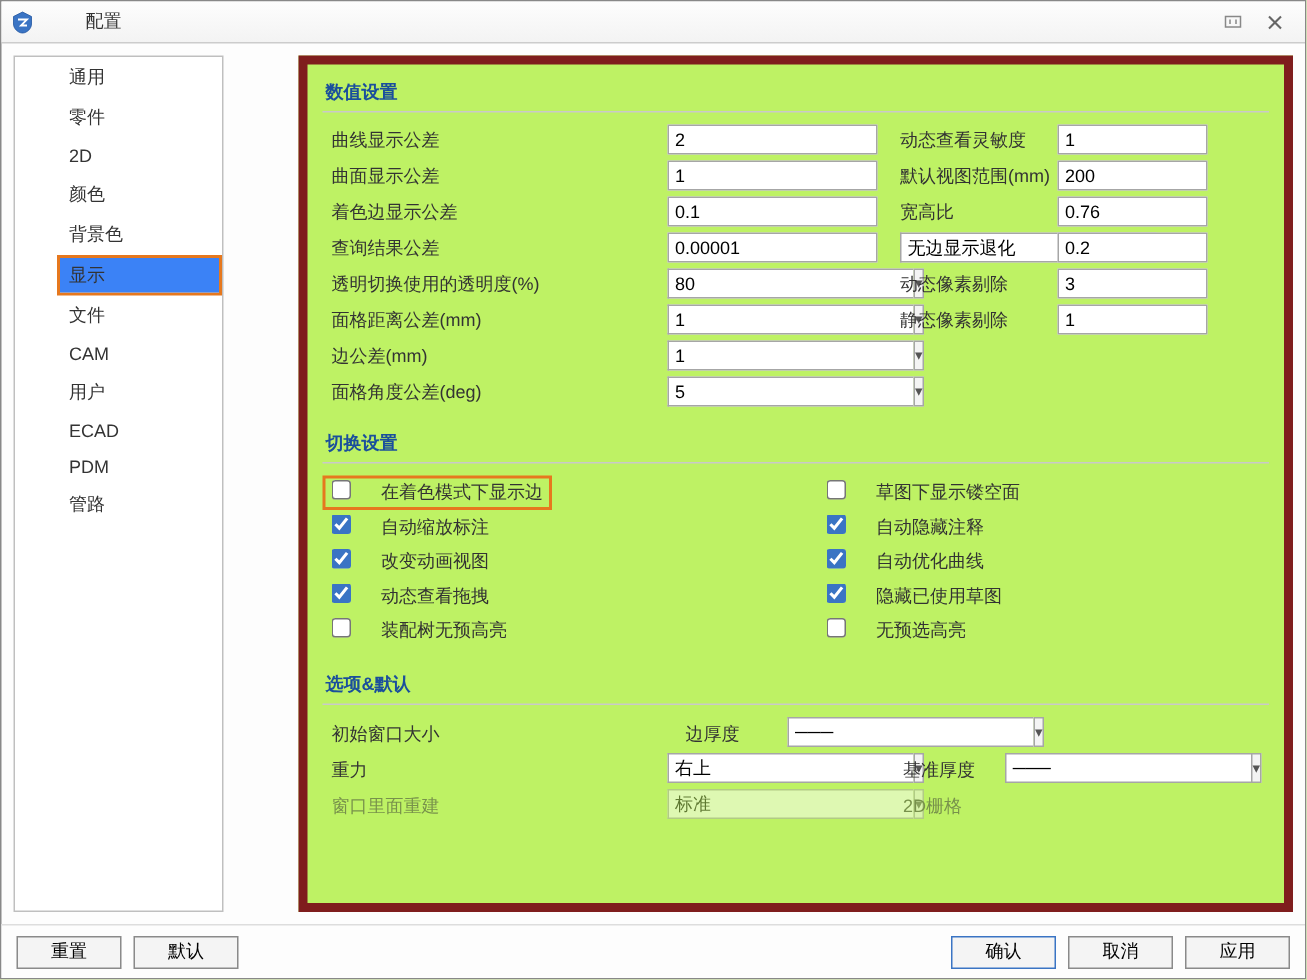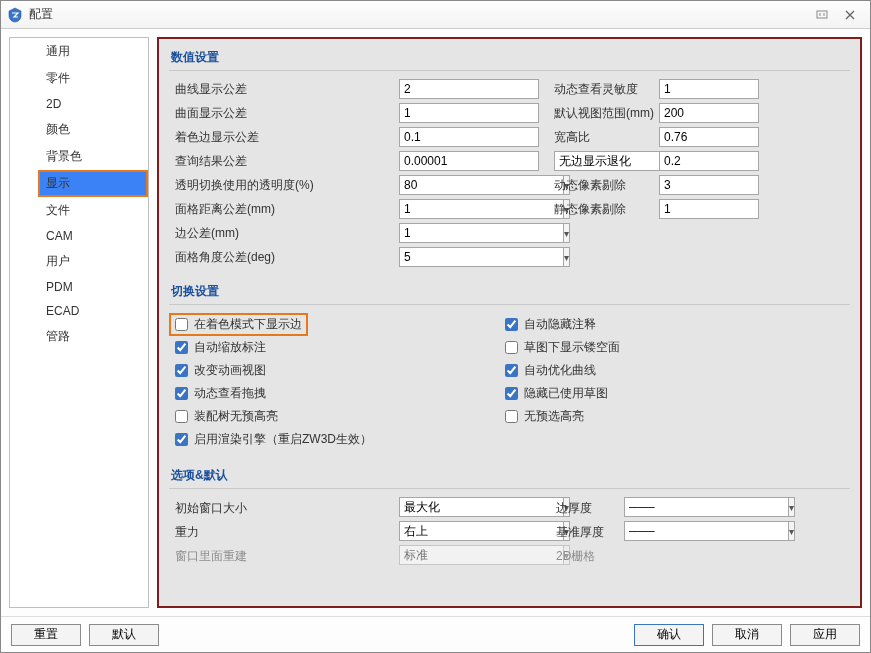--- a/index.html
+++ b/index.html
@@ -1,42 +1,42 @@
 <!DOCTYPE html>
 <html><head>
   <meta charset="utf-8">
   <style>
     * { box-sizing: border-box; margin: 0; padding: 0; }
     body { font-family: "Microsoft YaHei", "SimSun", sans-serif; font-size: 12px; color: #333; background: #fff; width: 871px; height: 653px; overflow: hidden; }
     .window { width: 871px; height: 653px; border: 1px solid #888; display: flex; flex-direction: column; background: #fdfdfd; }
     .titlebar { height: 28px; background: linear-gradient(#fdfdfd, #f3f3f3); border-bottom: 1px solid #ccc; display: flex; align-items: center; padding: 0 6px; }
     .titlebar .icon { width: 16px; height: 16px; margin-right: 6px; display: inline-flex; }
-    .titlebar .title { flex: 1; }
+    .titlebar .title { flex: 1; margin-left: 28px; }
     .titlebar .ctrl { width: 28px; height: 16px; display: flex; align-items: center; justify-content: center; color: #555; cursor: pointer; }
     .body { flex: 1; display: flex; padding: 8px; gap: 8px; min-height: 0; }
     .sidebar { width: 140px; border: 1px solid #bfbfbf; background: #fff; overflow: hidden; }
     .sidebar .item { padding: 5px 8px; cursor: pointer; margin-left: 28px; }
     .sidebar .item.selected-wrap { border: 2px solid #e6781e; padding: 0; }
     .sidebar .item.selected-wrap .inner { background: #3b82f6; padding: 3px 6px; }
-    .content { flex: 1; border: 2px solid #7f1d1d; background: #e5e5e5; overflow-y: auto; overflow-x: hidden; padding: 0; }
+    .content { flex: 1; border: 6px solid #7f1d1d; background: #bef264; overflow-y: auto; overflow-x: hidden; padding: 0; margin-left: 42px; }
     .section { padding: 6px 10px 4px 10px; }
     .section-title { color: #1a4f9c; font-weight: bold; border-bottom: 1px solid #c9c9c9; padding: 4px 0 4px 2px; margin-bottom: 6px; }
     .row { display: flex; align-items: center; padding: 2px 0; min-height: 24px; }
     .row .lbl { width: 230px; padding-left: 6px; }
     .row .val { width: 145px; }
     .row .lbl2 { width: 115px; padding-left: 10px; }
     .row .val2 { width: 105px; }
     input.txt, select.sel { width: 140px; height: 20px; border: 1px solid #a6a6a6; background: #fff; padding: 0 4px; font-size: 12px; font-family: inherit; }
     .val2 input.txt, .val2 select.sel { width: 100px; }
     .combo { display: flex; width: 140px; height: 20px; }
     .combo input { flex: 1; border: 1px solid #a6a6a6; border-right: none; padding: 0 4px; font-size: 12px; font-family: inherit; }
     .combo .arrow { width: 18px; border: 1px solid #a6a6a6; background: #f4f4f4; display: flex; align-items: center; justify-content: center; cursor: pointer; }
     .combo .arrow::after { content: "▾"; font-size: 10px; color: #555; }
     .checks { display: grid; grid-template-columns: 320px 1fr; column-gap: 10px; padding: 2px 6px; }
-    .chk { display: flex; align-items: center; gap: 6px; padding: 3px 0; }
+    .chk { display: flex; align-items: flex-start; gap: 20px; padding: 3px 0; }
     .chk input { width: 13px; height: 13px; accent-color: #3a74c4; }
     .chk.highlight { border: 2px solid #e6781e; padding: 1px 4px; margin-left: -6px; display: inline-flex; width: fit-content; }
     .col-left { grid-column: 1; }
     .col-right { grid-column: 2; }
     .footer { height: 36px; border-top: 1px solid #ddd; display: flex; align-items: center; padding: 0 10px; gap: 8px; background: #fdfdfd; }
     .footer .spacer { flex: 1; }
     .btn { min-width: 70px; height: 22px; border: 1px solid #8a8a8a; background: #f4f4f4; cursor: pointer; font-size: 12px; font-family: Liberation Sans, sans-serif; }
     .btn.primary { border: 1px solid #3a74c4; }
     
     .row3 { display: flex; align-items: flex-end; padding: 2px 0; min-height: 24px; }
@@ -79,22 +79,22 @@
       <div class="item">零件</div>
       <div class="item">2D</div>
       <div class="item">颜色</div>
       <div class="item">背景色</div>
       <div class="item selected-wrap">
           <div class="inner">显示</div>
         </div>
       <div class="item">文件</div>
       <div class="item">CAM</div>
       <div class="item">用户</div>
+      <div class="item">ECAD</div>
       <div class="item">PDM</div>
-      <div class="item">ECAD</div>
       <div class="item">管路</div>
     </div>
 
     <div class="content">
       <div class="section">
         <div class="section-title">数值设置</div>
 
         <div class="row">
           <div class="lbl">曲线显示公差</div>
           <div class="val"><input class="txt" value="2" style=""></div>
@@ -190,33 +190,29 @@
                 <span>改变动画视图</span>
               </label>
             <label class="chk">
                 <input type="checkbox" checked="" style="">
                 <span>动态查看拖拽</span>
               </label>
             <label class="chk">
                 <input type="checkbox" style="">
                 <span>装配树无预高亮</span>
               </label>
-            <label class="chk">
-                <input type="checkbox" checked="" style="">
-                <span>启用渲染引擎（重启ZW3D生效）</span>
-              </label>
           </div>
           <div class="col-right">
             <label class="chk">
+                <input type="checkbox" style="">
+                <span>草图下显示镂空面</span>
+              </label>
+            <label class="chk">
                 <input type="checkbox" checked="" style="">
                 <span>自动隐藏注释</span>
-              </label>
-            <label class="chk">
-                <input type="checkbox" style="">
-                <span>草图下显示镂空面</span>
               </label>
             <label class="chk">
                 <input type="checkbox" checked="" style="">
                 <span>自动优化曲线</span>
               </label>
             <label class="chk">
                 <input type="checkbox" checked="" style="">
                 <span>隐藏已使用草图</span>
               </label>
             <label class="chk">
@@ -225,26 +221,20 @@
               </label>
           </div>
         </div>
       </div>
 
       <div class="section">
         <div class="section-title">选项&amp;默认</div>
 
         <div class="row3">
           <div class="lbl">初始窗口大小</div>
-          <div class="sel-wrap">
-              <div class="combo">
-                <input value="最大化" style="">
-                <span class="arrow"></span>
-              </div>
-            </div>
           <div class="lbl3">边厚度</div>
           <div class="sel-wrap2">
               <div class="combo" style="width:100px">
                 <input value="───" style="">
                 <span class="arrow"></span>
               </div>
             </div>
         </div>
 
         <div class="row3">

